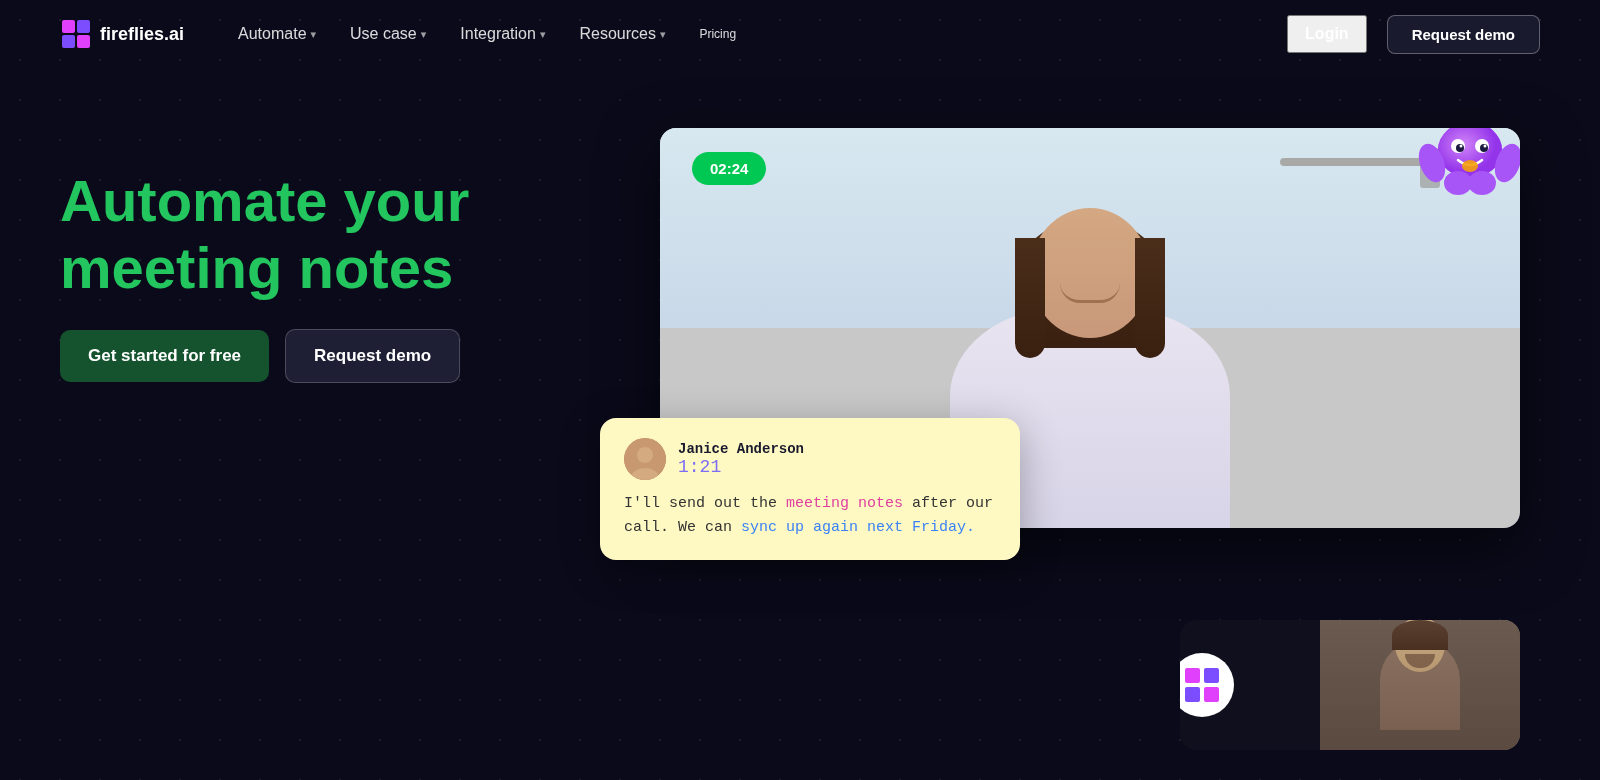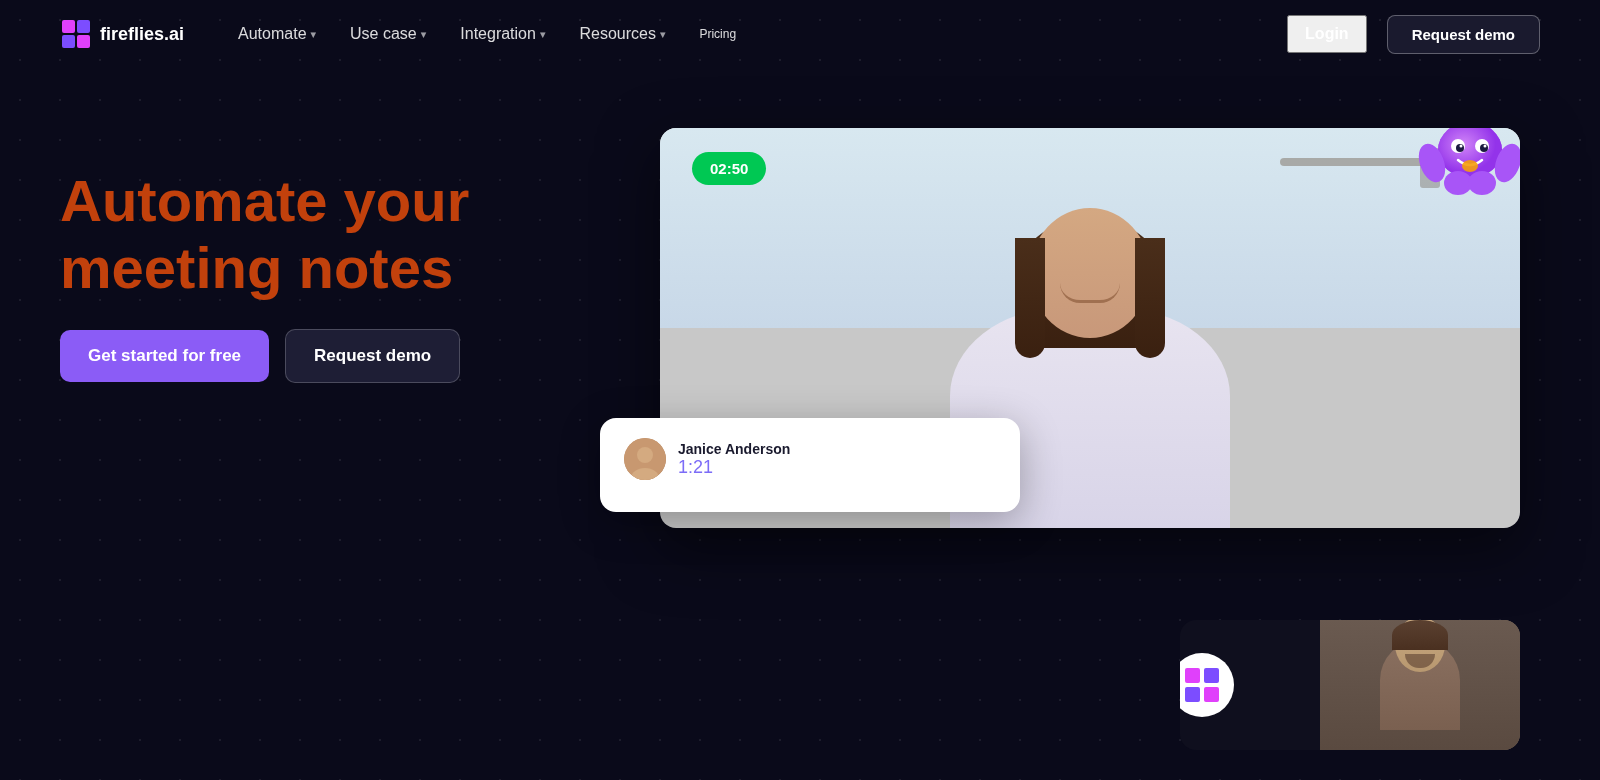--- a/index.html
+++ b/index.html
@@ -120,40 +120,40 @@
 
     .hero-left {
       flex: 0 0 520px;
       padding-top: 40px;
     }
 
     .hero-title {
       font-size: 58px;
       font-weight: 700;
       line-height: 1.15;
-      color: #c2410c;
+      color: #22c55e;
       margin-bottom: 28px;
     }
 
     .hero-subtitle {
       font-size: 18px;
       color: rgba(255,255,255,0.65);
       line-height: 1.6;
       margin-bottom: 50px;
       max-width: 440px;
     }
 
     .hero-buttons {
       display: flex;
       gap: 16px;
       align-items: center;
     }
 
     .btn-primary {
-      background: #8b5cf6;
+      background: #14532d;
       color: white;
       padding: 16px 28px;
       border-radius: 10px;
       font-size: 17px;
       font-weight: 600;
       cursor: pointer;
       border: none;
     }
 
     .btn-secondary {
@@ -219,25 +219,26 @@
       height: 120px;
       z-index: 20;
     }
 
     
     .chat-card {
       position: absolute;
       top: 290px;
       left: 20px;
       width: 420px;
-      background: #ffffff;
+      background: #fef9c3;
       border-radius: 16px;
       padding: 20px 24px;
       box-shadow: 0 10px 40px rgba(0,0,0,0.3);
       z-index: 20;
+      font-family: Liberation Mono, monospace;
     }
 
     .chat-header {
       display: flex;
       align-items: center;
       gap: 12px;
       margin-bottom: 12px;
     }
 
     .chat-avatar {
@@ -397,21 +398,21 @@
 
         <div style="position:absolute;bottom:0;left:50%;transform:translateX(-50%);width:280px;height:220px;background:linear-gradient(180deg,#e8e4f0,#d8d4e8);border-radius:40% 40% 0 0;z-index:2;"></div>
 
         <div style="position:absolute;bottom:225px;left:50%;transform:translateX(-50%);width:60px;height:20px;border-bottom:3px solid #a07050;border-radius:0 0 30px 30px;z-index:6;"></div>
       </div>
 
       <div style="position:absolute;top:30px;right:60px;width:180px;height:8px;background:rgba(100,80,60,0.4);border-radius:4px;z-index:1;"></div>
       <div style="position:absolute;top:20px;right:80px;width:20px;height:40px;background:rgba(80,60,40,0.3);border-radius:3px;z-index:1;"></div>
 
       <div class="timer-badge">
-        <span>02:50</span>
+        <span>02:24</span>
       </div>
 
       <div class="robot-mascot">
         <svg viewBox="0 0 120 120" class="robot-svg">
 
           <line x1="45" y1="20" x2="38" y2="5" stroke="#a855f7" stroke-width="3" stroke-linecap="round"></line>
           <circle cx="38" cy="5" r="4" fill="#a855f7"></circle>
 
           <line x1="75" y1="20" x2="82" y2="5" stroke="#a855f7" stroke-width="3" stroke-linecap="round"></line>
           <circle cx="82" cy="5" r="4" fill="#a855f7"></circle>
@@ -453,20 +454,23 @@
             <circle cx="21" cy="21" r="21" fill="#c89870"></circle>
             <circle cx="21" cy="17" r="8" fill="#d4aa80"></circle>
             <ellipse cx="21" cy="40" rx="14" ry="10" fill="#d4aa80"></ellipse>
           </svg>
         </div>
         <div class="chat-user-info">
           <div class="chat-name">Janice Anderson</div>
           <div class="chat-time">1:21</div>
         </div>
       </div>
+      <div class="chat-message">
+        <span>I'll send out the </span><span class="highlight-pink">meeting notes</span><span> after our call. We can </span><span class="highlight-blue">sync up again next Friday.</span>
+      </div>
     </div>
 
     <div class="bottom-card">
 
       <div class="fireflies-center-logo">
         <svg viewBox="0 0 40 40" width="40" height="40">
           <rect x="3" y="3" width="15" height="15" rx="2" fill="#e040fb"></rect>
           <rect x="22" y="3" width="15" height="15" rx="2" fill="#7c4dff"></rect>
           <rect x="3" y="22" width="15" height="15" rx="2" fill="#7c4dff"></rect>
           <rect x="22" y="22" width="15" height="15" rx="2" fill="#e040fb"></rect>

